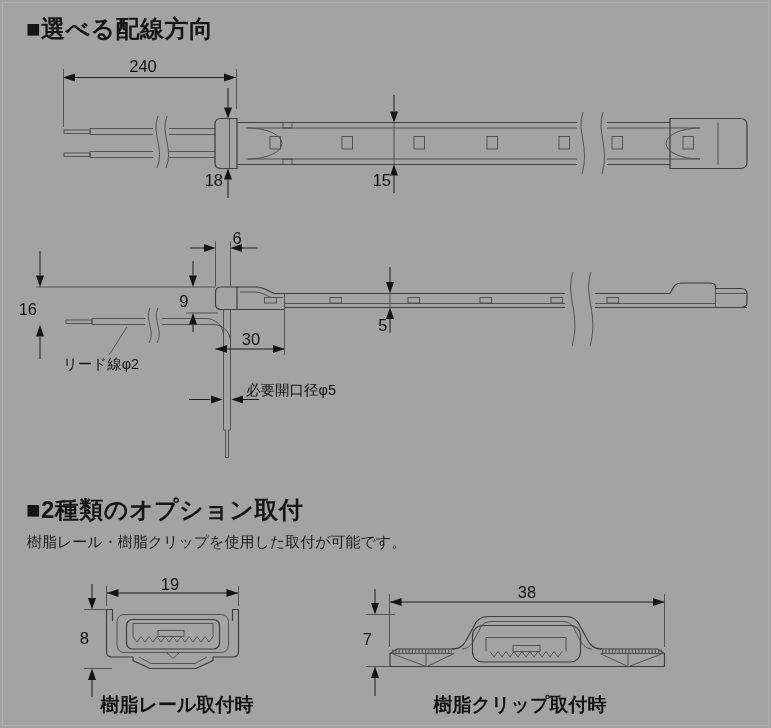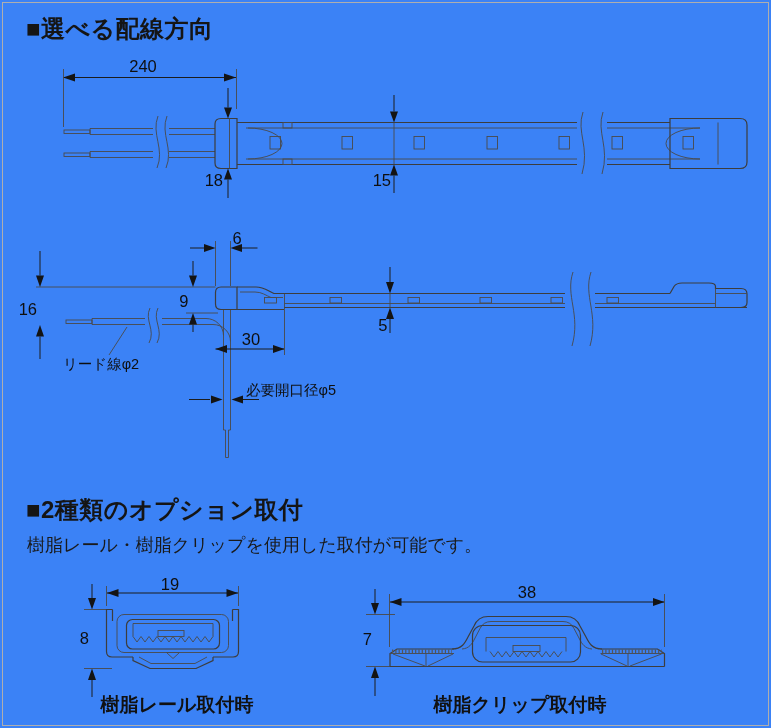--- a/index.html
+++ b/index.html
@@ -1,20 +1,20 @@
 <!DOCTYPE html>
 <html><head>
 <meta charset="utf-8">
 <style>
   html,body{margin:0;padding:0;background:#fff;}
-  .page{position:relative;width:771px;height:728px;background:#3b82f6;overflow:hidden;
+  .page{position:relative;width:771px;height:728px;background:#a3a3a3;overflow:hidden;
         font-family:"Liberation Sans","DejaVu Sans",sans-serif;color:#111;}
   .frame{position:absolute;inset:2px;border:1px solid #aeaeae;pointer-events:none;}
   .sec-title{position:absolute;left:26px;font-size:24px;font-weight:700;color:#151515;letter-spacing:.5px;white-space:nowrap;}
-  .subtitle{position:absolute;left:27px;font-size:18px;font-weight:500;color:#1a1a1a;white-space:nowrap;}
+  .subtitle{position:absolute;left:27px;font-size:15px;font-weight:500;color:#1a1a1a;white-space:nowrap;}
   svg{position:absolute;left:0;top:0;}
   .ln{fill:none;stroke:#3d3d3d;stroke-width:1.2;}
   .thin{fill:none;stroke:#4a4a4a;stroke-width:0.9;}
   .dim{fill:none;stroke:#1c1c1c;stroke-width:1;}
   .arr{fill:#141414;stroke:none;}
   .dimtxt{font-size:16.5px;fill:#0f0f0f;}
   .lbl{font-size:14.5px;fill:#0f0f0f;}
   .cap{font-size:19px;font-weight:600;fill:#111;}
   .hatch{fill:none;stroke:#555;stroke-width:3.4;stroke-dasharray:1.2 2.1;}
 </style>

